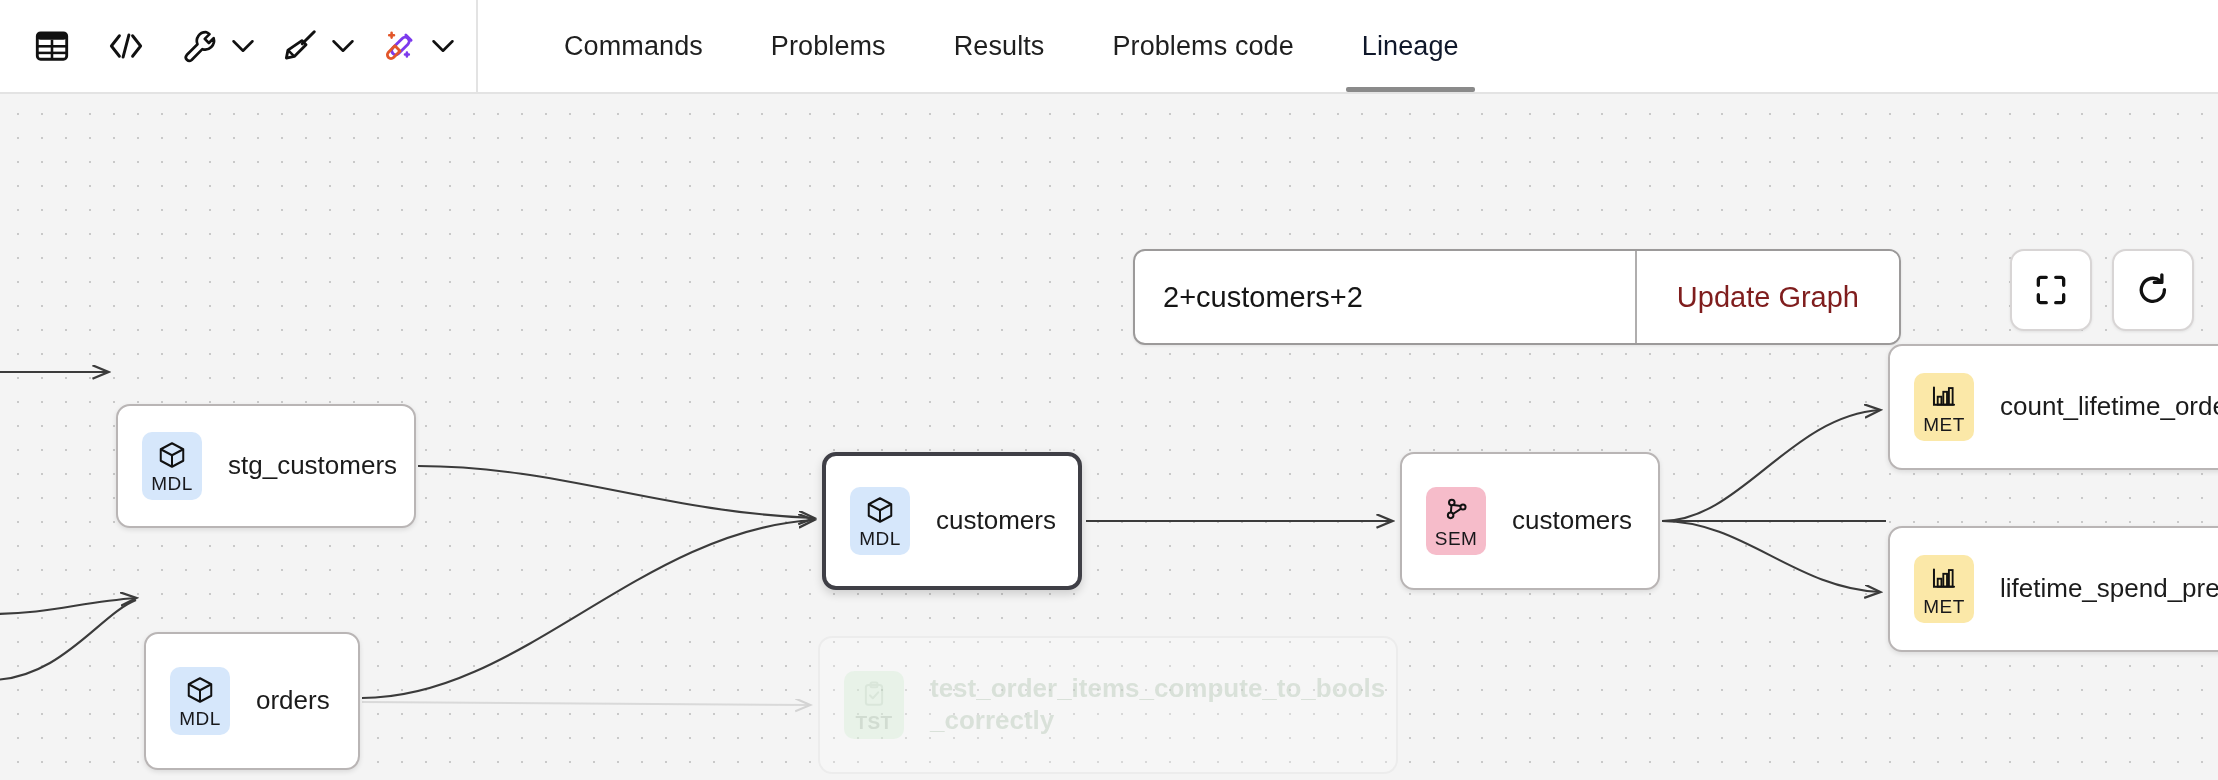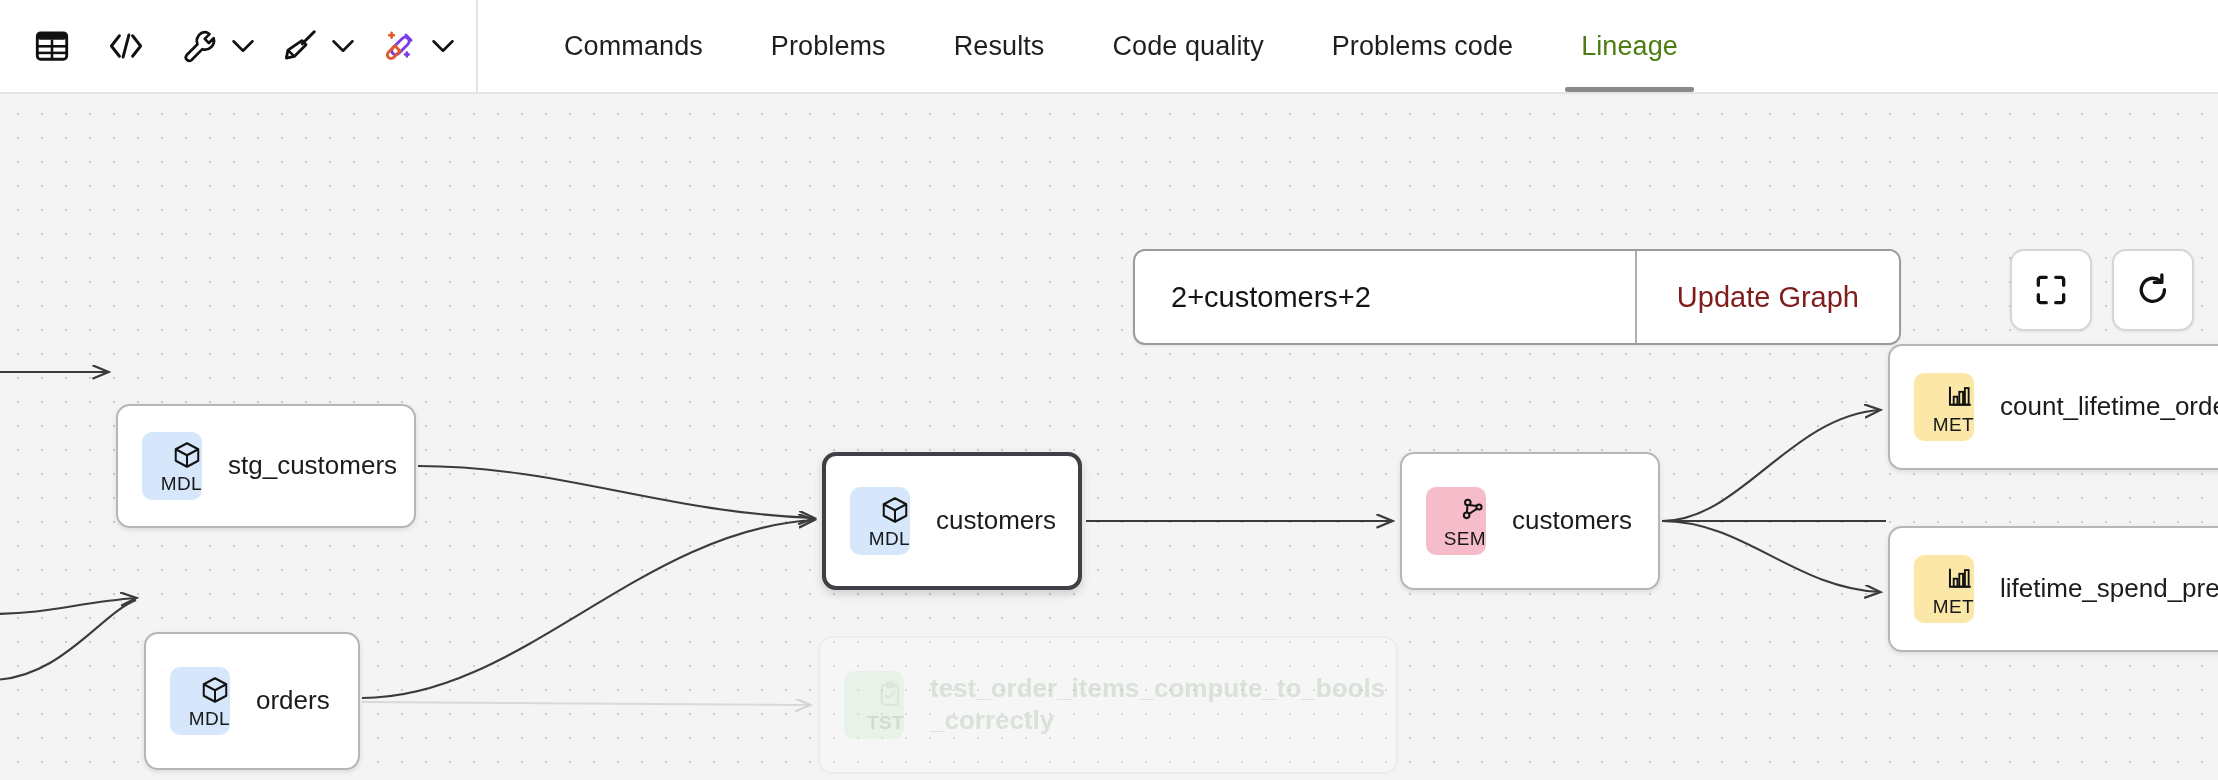--- a/index.html
+++ b/index.html
@@ -50,21 +50,21 @@
   }
   .tab {
     display: flex; align-items: center;
     padding: 0 34px;
     font-size: 27px;
     color: #1f1f1f;
     letter-spacing: .1px;
     cursor: pointer;
     position: relative;
   }
-  .tab.active { color: #4d7c0f; }
+  .tab.active { color: #0f172a; }
   .tab.active::after {
     content: "";
     position: absolute;
     left: 18px; right: 18px; bottom: 0;
     height: 5px;
     background: #8a8a8a;
     border-radius: 2px;
   }
 
   
@@ -98,21 +98,21 @@
   .node.dim {
     background: rgba(250,250,250,.55);
     border: 2px solid #e6e6e6;
     box-shadow: none;
     opacity: .55;
   }
   .badge {
     width: 60px; height: 68px;
     border-radius: 10px;
     display: flex; flex-direction: column;
-    align-items: flex-end; justify-content: center;
+    align-items: center; justify-content: center;
     flex: 0 0 auto;
   }
   .badge .glyph { height: 32px; display:flex; align-items:center; justify-content:center; }
   .badge .code {
     font-size: 19px;
     letter-spacing: .4px;
     color: #18181b;
     line-height: 1;
     margin-top: 3px;
   }
@@ -144,21 +144,21 @@
     overflow: hidden;
     box-shadow: 0 1px 3px rgba(0,0,0,.08);
   }
   .search-input {
     flex: 1 1 auto;
     border: none; outline: none;
     background: transparent;
     font-family: "Liberation Sans", sans-serif;
     font-size: 29px;
     color: #151515;
-    padding: 0 36px;
+    padding: 0 28px;
   }
   .search-divider { width: 2px; background: #b0aeae; }
   .update-btn {
     flex: 0 0 auto;
     display: flex; align-items: center; justify-content: center;
     padding: 0 40px;
     font-size: 29px;
     color: #7f1d1d;
     background: #fff;
     border: none;
@@ -250,21 +250,20 @@
         </div>
       </div>
 
       <div class="tool-sep"></div>
     </div>
 
     <div class="tabs">
       <div class="tab">Commands</div>
       <div class="tab">Problems</div>
       <div class="tab">Results</div>
-      <div class="tab">Code quality</div>
       <div class="tab">Problems code</div>
       <div class="tab active">Lineage</div>
     </div>
   </div>
 
   <div class="canvas">
 
     <svg class="edges" viewBox="0 0 2218 686" preserveAspectRatio="none">
       <defs>
         <marker id="ah" markerWidth="9" markerHeight="9" refX="7.4" refY="3.2" orient="auto">

